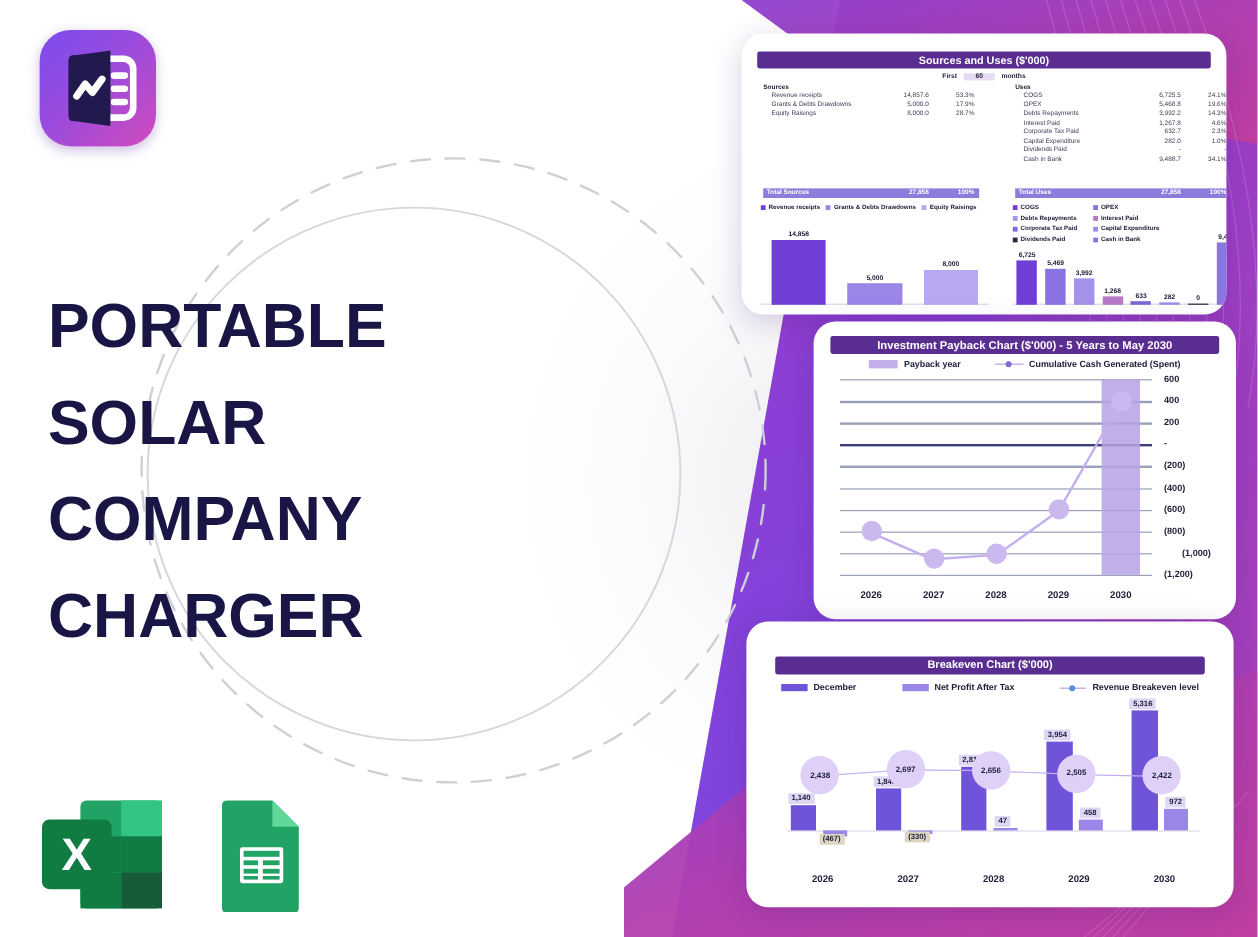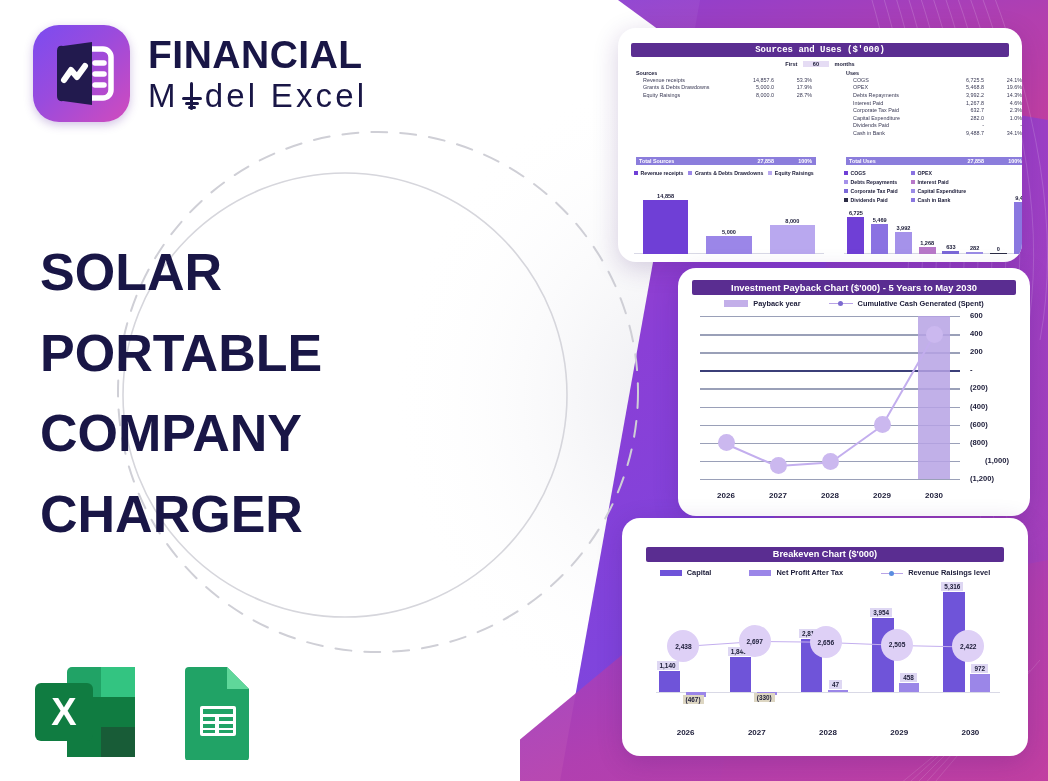--- a/index.html
+++ b/index.html
@@ -45,21 +45,21 @@
   .card { position:absolute; background:#fff; border-radius:18px;
           box-shadow:0 6px 26px rgba(60,20,110,.20); z-index:6; overflow:hidden; }
   .card-inner { position:absolute; inset:0; }
 
   .ctitle { background:#5a2d91; color:#fff; font-weight:bold; text-align:center;
             border-radius:2px; }
 
   
   #card1 { left:618px; top:28px; width:404px; height:234px; }
   #card1 .ctitle { position:absolute; left:13px; top:15px; right:13px; height:14px;
-                   font-size:9px; line-height:14px;font-family:Liberation Mono, monospace; }
+                   font-size:9px; line-height:14px; }
   .c1-first { position:absolute; top:33px; left:0; width:100%; text-align:center;
               font-size:5.6px; font-weight:bold; color:#20203c; }
   .c1-first span.box { display:inline-block; width:26px; background:#e5dcf4; color:#20203c;
                        text-align:center; margin:0 4px; }
   .tbl { position:absolute; font-size:5.4px; color:#3a3a55; }
   .tbl .hd { font-weight:bold; color:#20203c; }
   .tbl .row { display:flex; height:7.6px; align-items:center; }
   .tbl .row .nm { padding-left:7px; }
   .tbl .row .v1 { position:absolute; text-align:right; }
   .tbl .row .v2 { position:absolute; text-align:right; }
@@ -208,39 +208,25 @@
         <g fill="none" stroke="#fff" stroke-width="5.5" stroke-linecap="round">
           <path d="M56 24 h14 a8 8 0 0 1 8 8 v33 a8 8 0 0 1 -8 8 h-14"></path>
           <path d="M62 38 h9"></path>
             <path d="M62 49 h9"></path>
             <path d="M62 60 h9"></path>
         </g>
         <path d="M24 26 Q24 20 30 21 L59 17 L59 80 L30 76 Q24 77 24 71 Z" fill="#221a4e"></path>
         <path d="M31 55 L38 45 L44 52 L52 41" fill="none" stroke="#fff" stroke-width="6" stroke-linecap="round" stroke-linejoin="round"></path>
       </svg>
     </div>
-    <div class="logo-text">
-      <div class="logo-l1">FINANCIAL</div>
-      <div class="logo-l2">
-        <span>M</span>
-        <span class="oglyph">
-          <b></b>
-            <i></i>
-            <i></i>
-            <i></i>
-            <i></i>
-        </span>
-        <span>del Excel</span>
-      </div>
-    </div>
   </div>
 
   <div id="headline">
+    <div>PORTABLE</div>
     <div>SOLAR</div>
-    <div>PORTABLE</div>
     <div>COMPANY</div>
     <div>CHARGER</div>
   </div>
 
   <div class="apps">
     <svg width="106" height="96" viewBox="0 0 106 96">
       <rect x="34" y="3" width="68" height="90" rx="5" fill="#21a366"></rect>
       <rect x="68" y="3" width="34" height="30" fill="#33c481"></rect>
       <rect x="68" y="33" width="34" height="30" fill="#107c41"></rect>
       <rect x="68" y="63" width="34" height="30" fill="#185c37"></rect>
@@ -479,25 +465,25 @@
       <div class="ylbl" style="left:292px; top:169.77777777777777px;">(800)</div>
       <div class="ylbl" style="left:307px; top:187.88888888888889px;">(1,000)</div>
       <div class="ylbl" style="left:292px; top:206px;">(1,200)</div>
     </div>
 </div>
 
 <div class="card" id="card3">
   <div class="card-inner">
     <div class="ctitle">Breakeven Chart ($'000)</div>
     <div class="c3-leg">
-      <em style="background:#6f54d9"></em><span>Capital</span>
+      <em style="background:#6f54d9"></em><span>December</span>
       <span class="sp"></span>
       <em style="background:#9b86e8"></em><span>Net Profit After Tax</span>
       <span class="sp"></span>
-      <u></u><span>Revenue Raisings level</span>
+      <u></u><span>Revenue Breakeven level</span>
     </div>
     <div id="c3-plot" style="position:absolute; left:28px; top:70px; width:356px; height:118px;">
         <div class="baseline" style="left:6px; top:104px; width:344px;"></div>
         <div class="rvbar" style="left:8.544px; top:82.55530474040631px; width:21.36px; height:21.44469525959368px;"></div>
         <div class="tag rev" style="left:6.5440000000000005px; top:72.55530474040631px;">1,140</div>
         <div class="rvbar" style="left:79.744px; top:69.23702031602708px; width:21.36px; height:34.762979683972915px;"></div>
         <div class="tag rev" style="left:77.744px; top:59.237020316027085px;">1,848</div>
         <div class="rvbar" style="left:150.94400000000002px; top:51.065462753950335px; width:21.36px; height:52.934537246049665px;"></div>
         <div class="tag rev" style="left:148.94400000000002px; top:41.065462753950335px;">2,814</div>
         <div class="rvbar" style="left:222.14400000000003px; top:29.620767494356656px; width:21.36px; height:74.37923250564334px;"></div>

